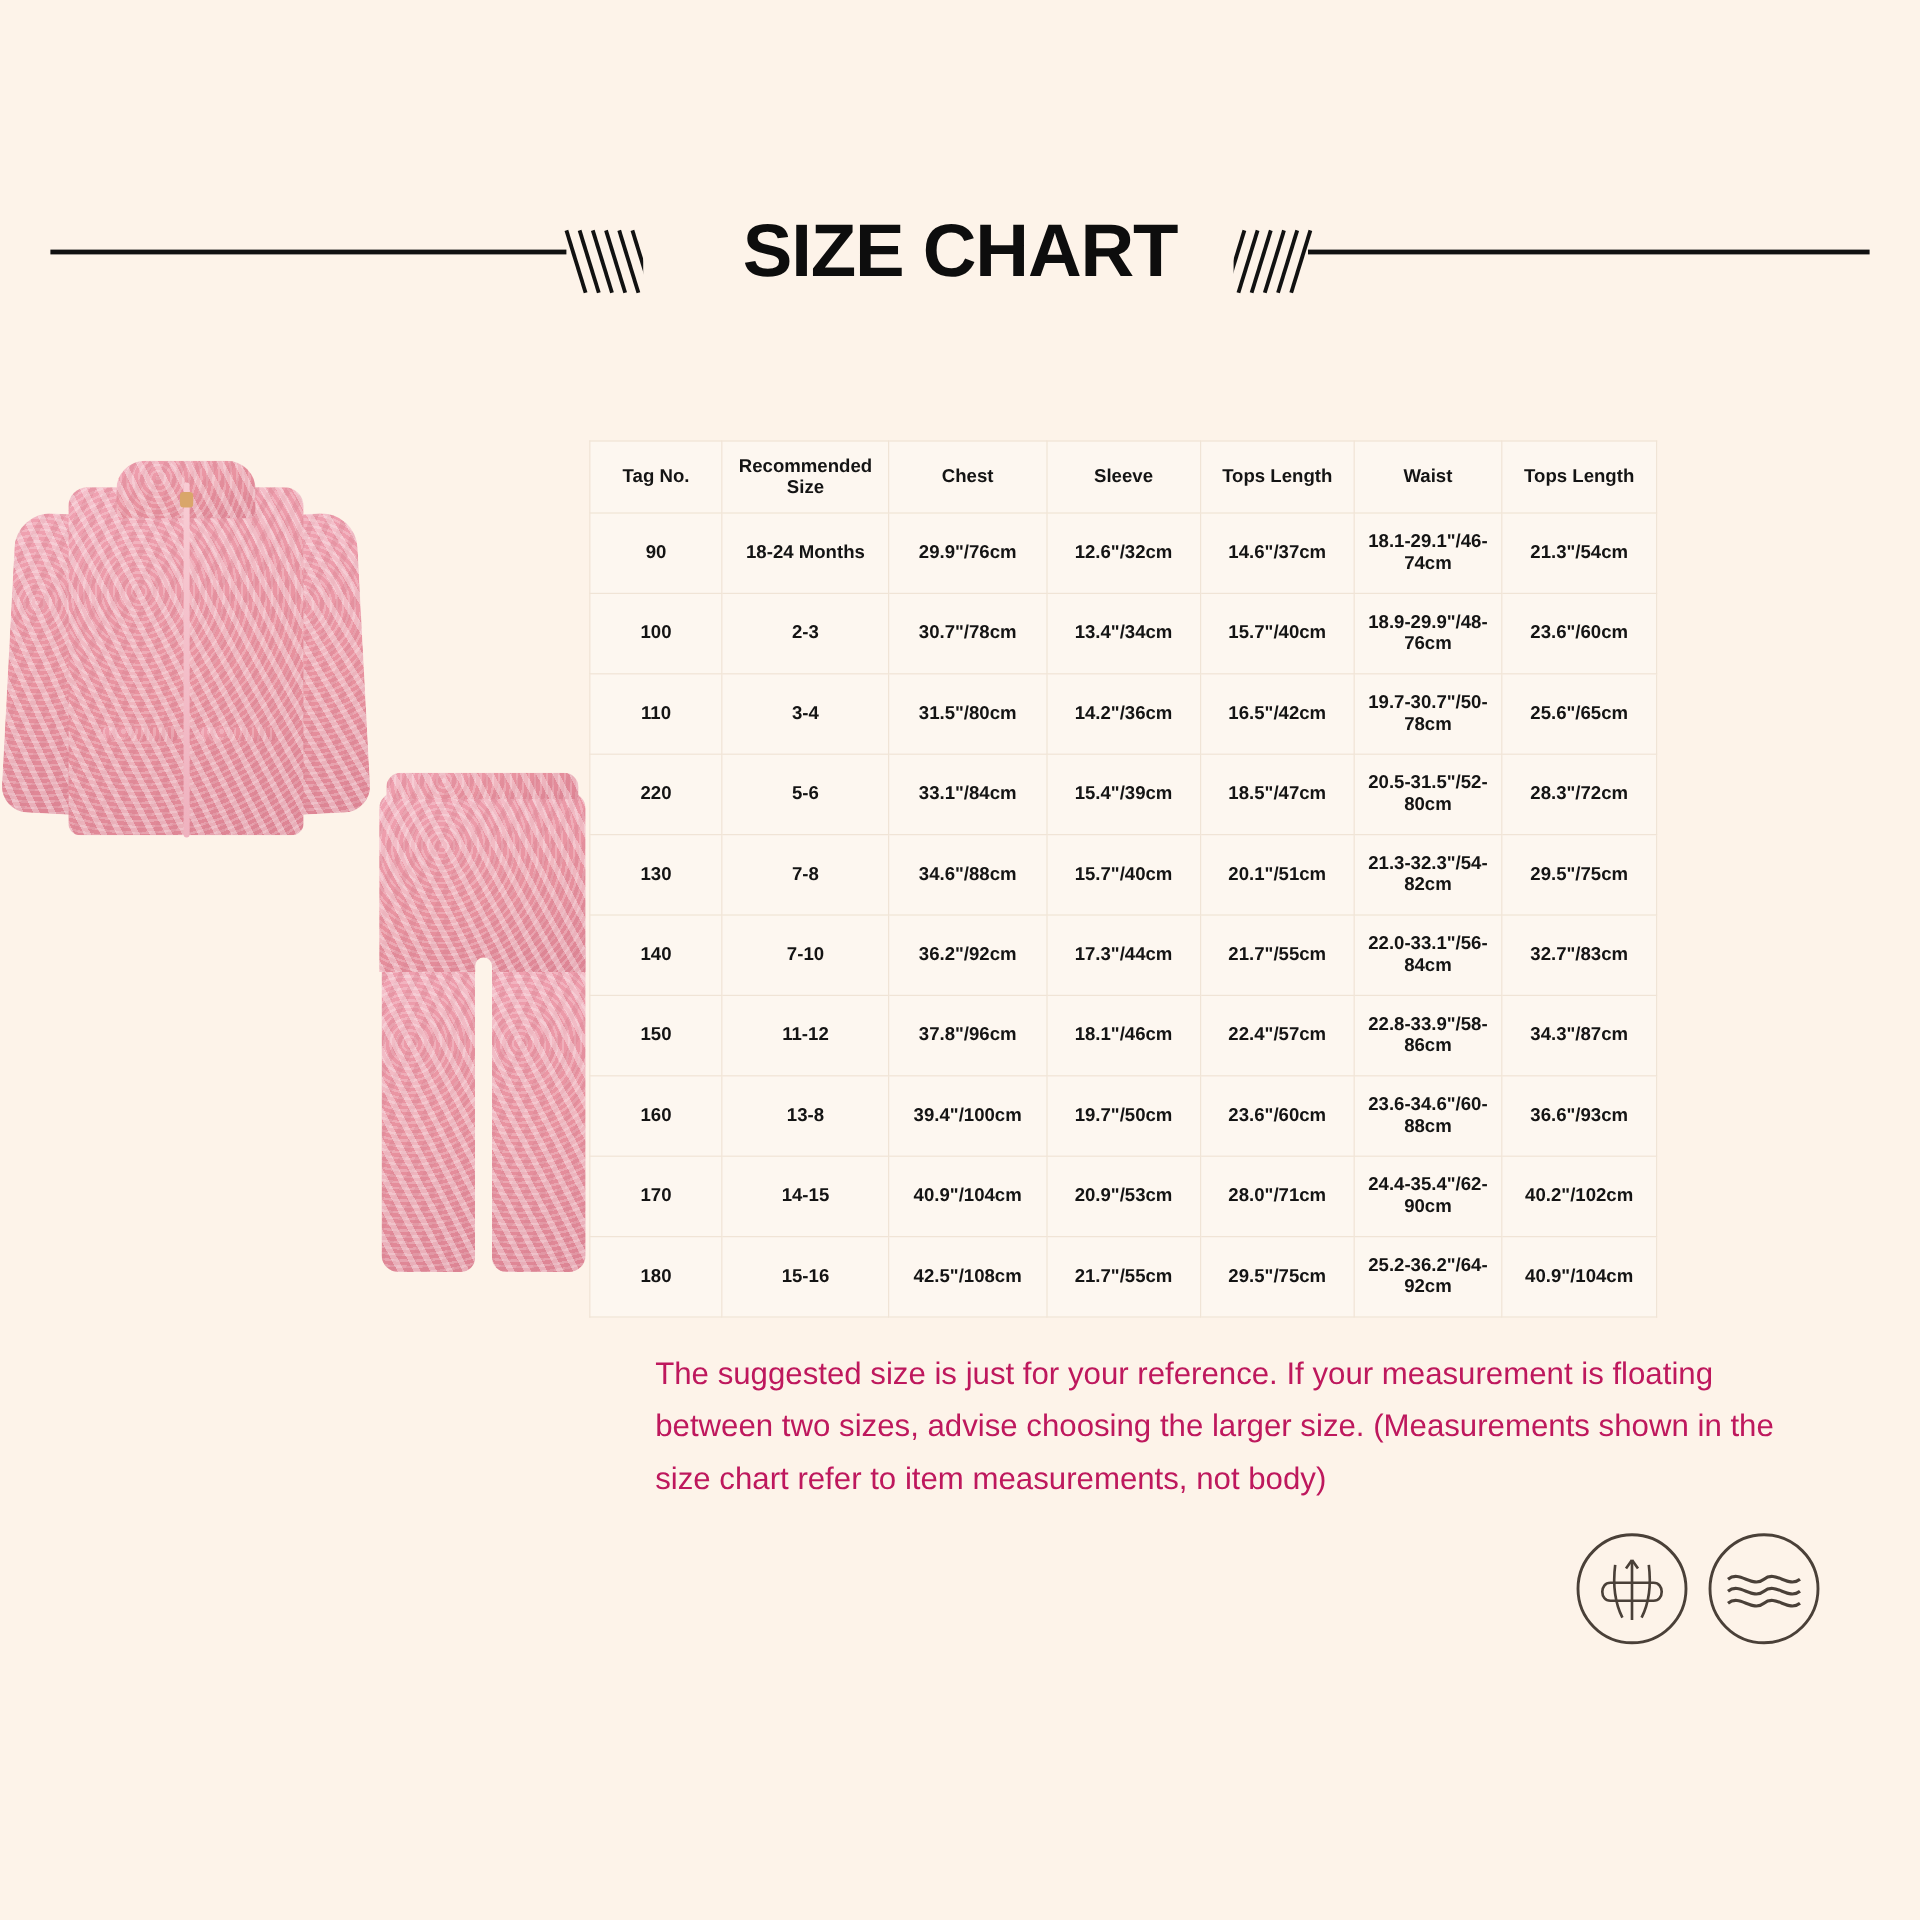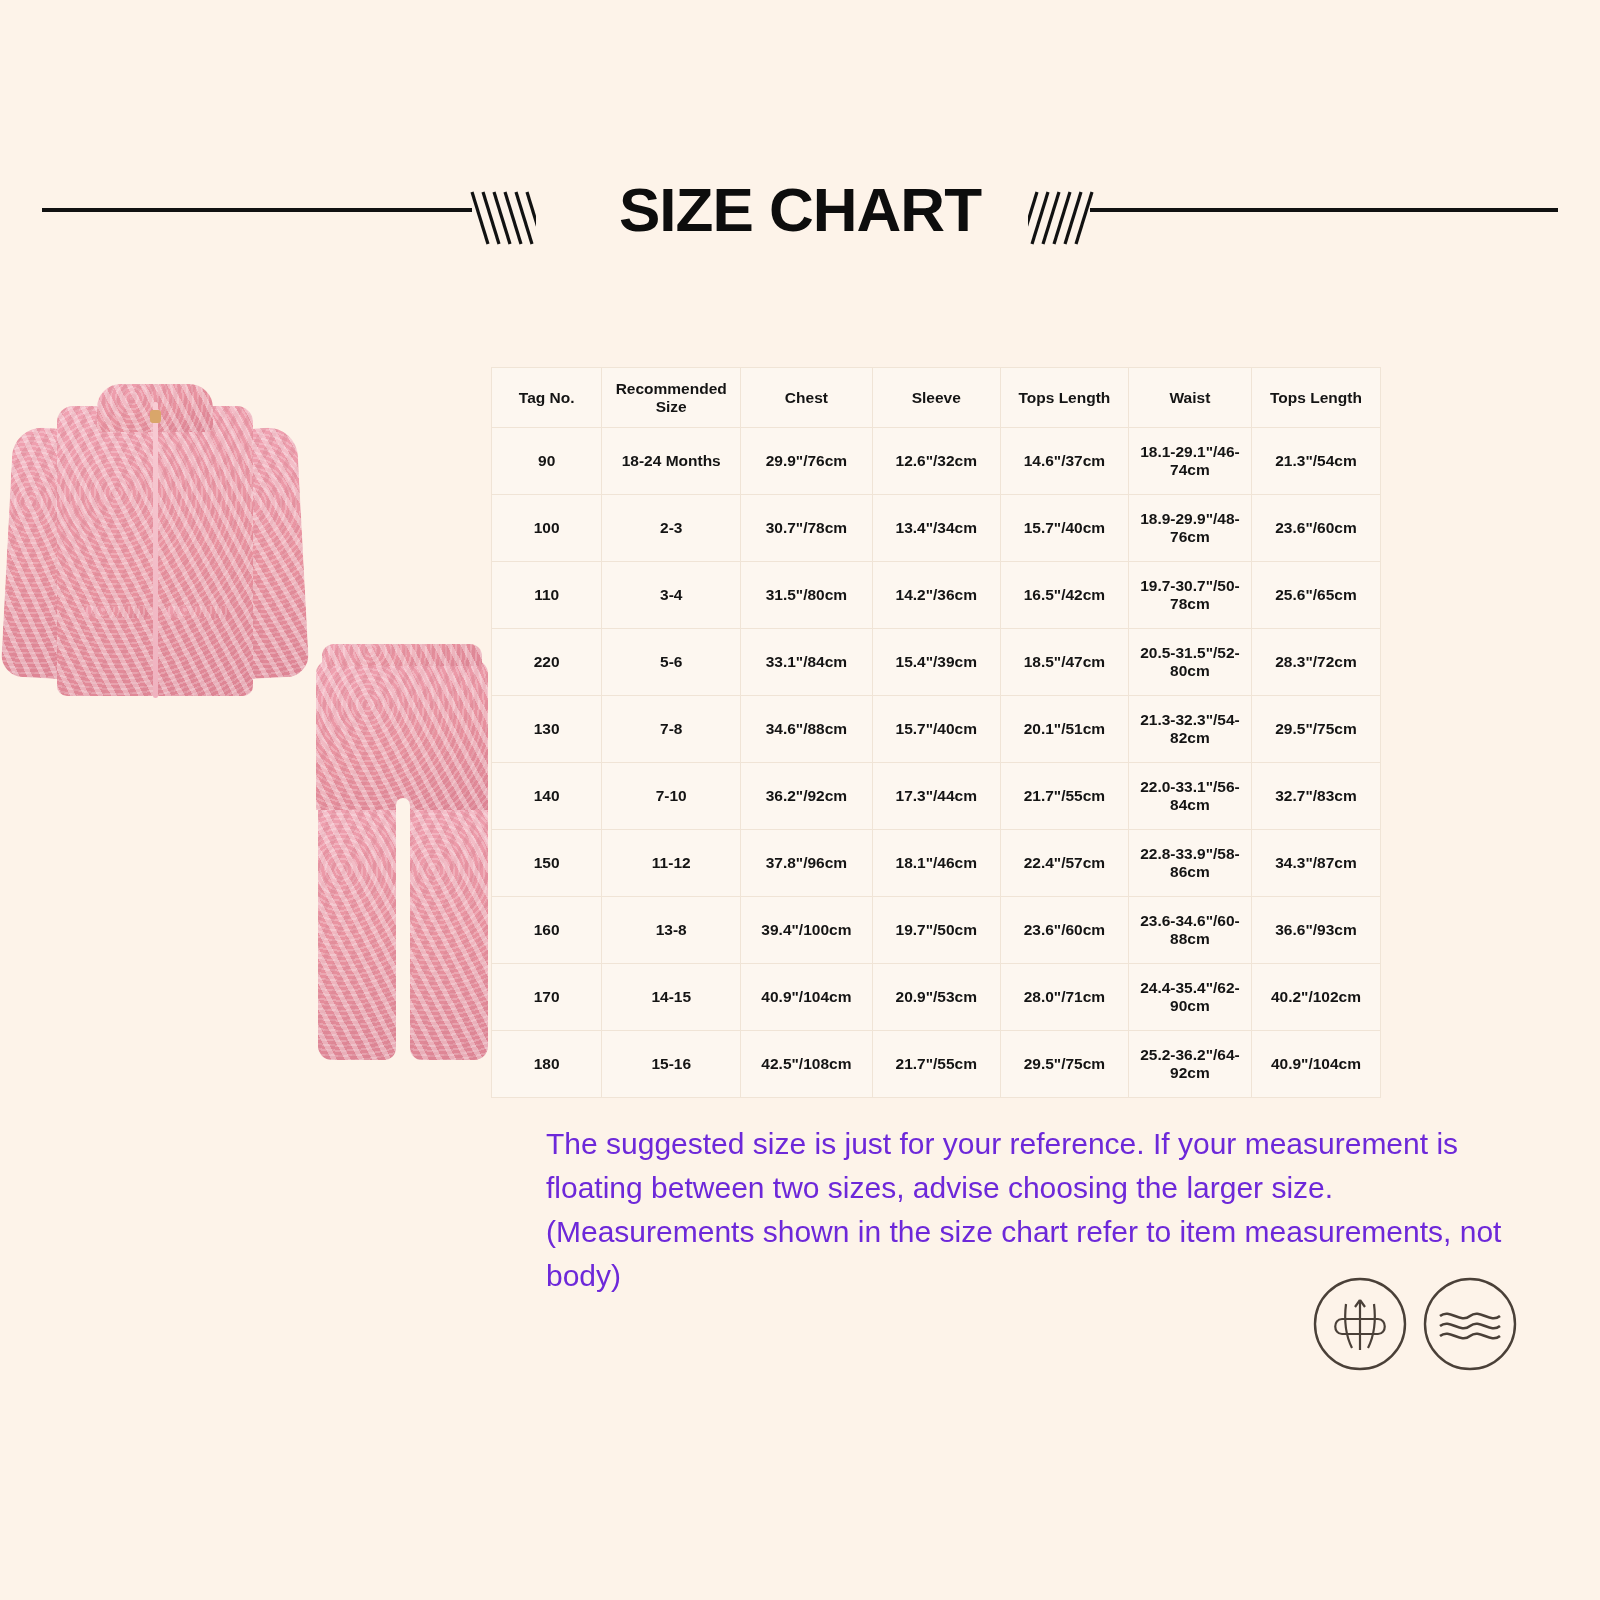--- a/index.html
+++ b/index.html
@@ -80,21 +80,21 @@
   .size-table col.c0{width:150px;}
   .size-table col.c1{width:150px;}
   .size-table col.c2{width:150px;}
   .size-table col.c3{width:149px;}
   .size-table col.c4{width:149px;}
   .size-table col.c5{width:150px;}
   .size-table col.c6{width:146px;}
   
   .note{
     position:absolute;left:546px;top:1122px;width:980px;
-    font-size:30px;line-height:44px;color:#6d28d9;
+    font-size:26px;line-height:44px;color:#be185d;
     font-family:"Liberation Sans", sans-serif;
   }
   
   .care-icons{position:absolute;left:1308px;top:1272px;width:226px;height:110px;}
   .care-icon{position:absolute;top:0;width:104px;height:104px;}
   .care-icon.first{left:0;}
   .care-icon.second{left:110px;}
 </style>
 </head>
 <body>

